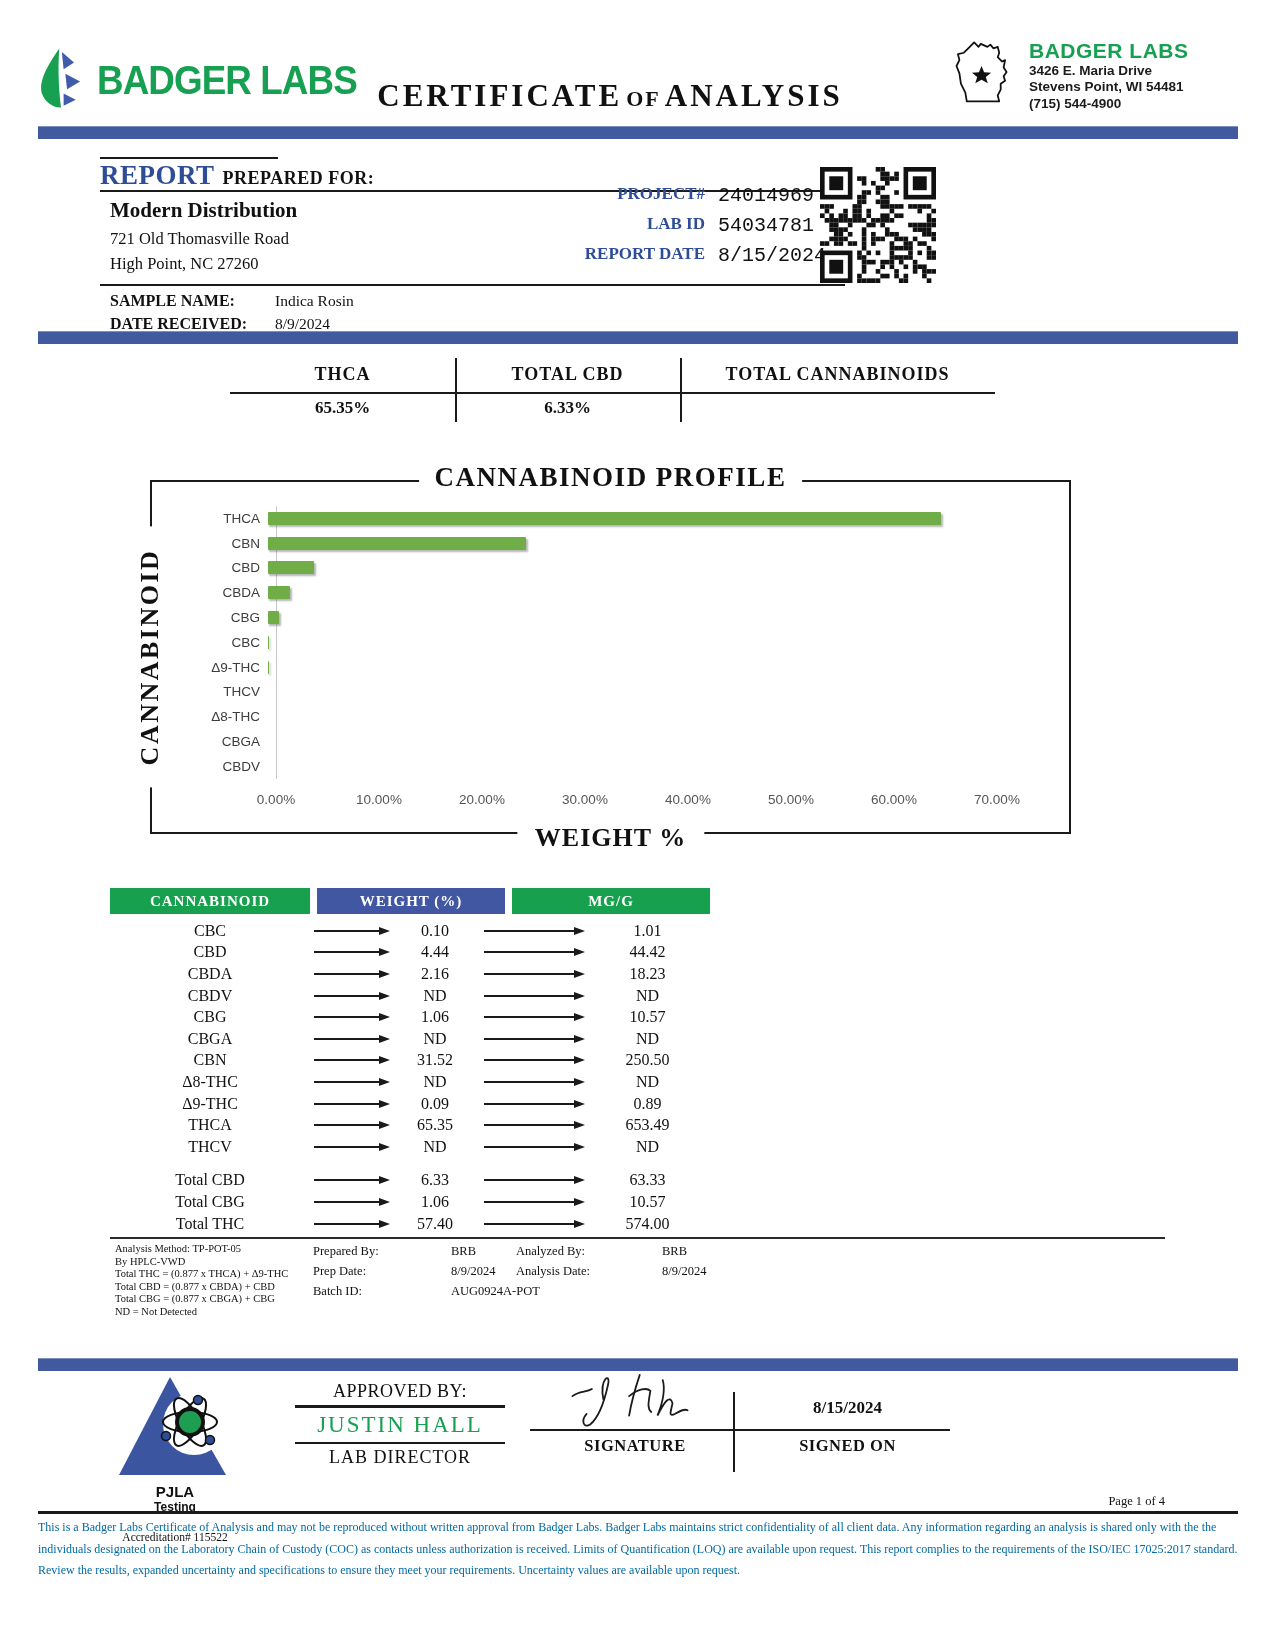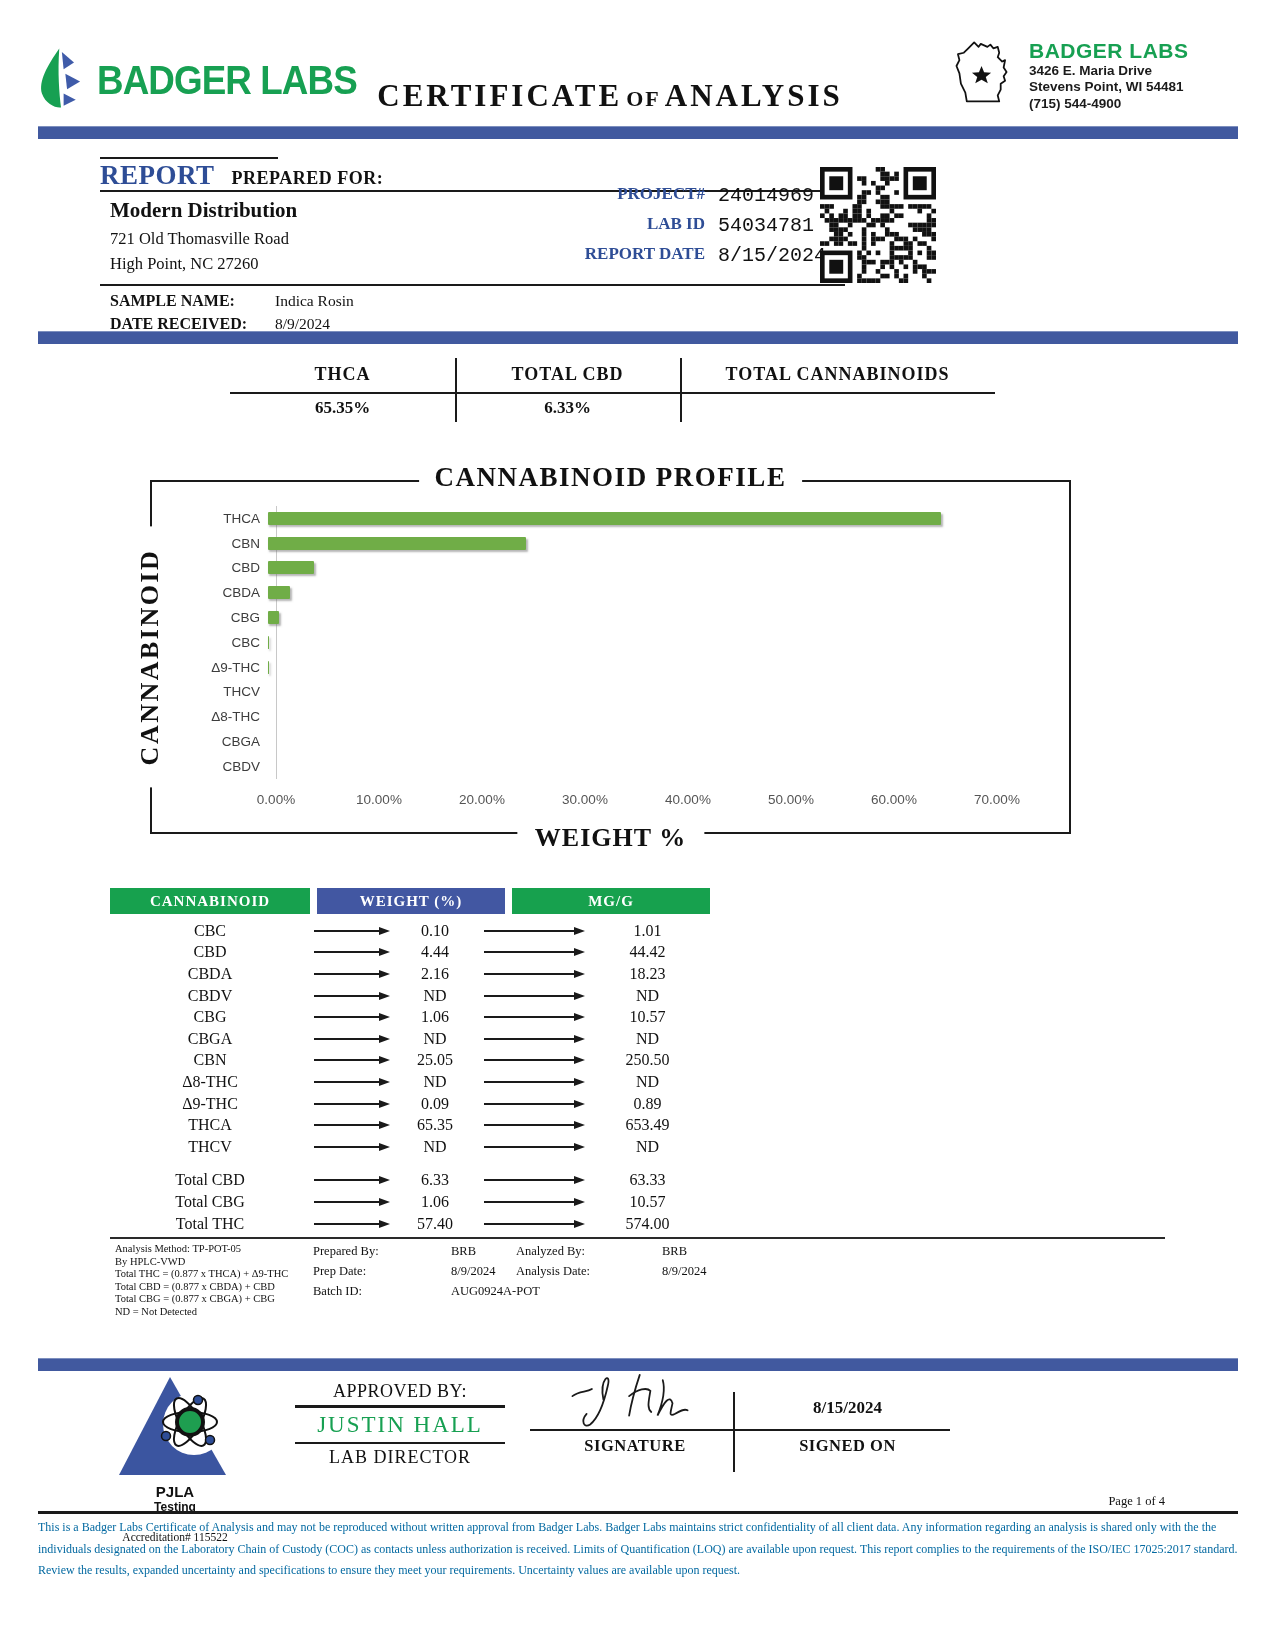--- a/index.html
+++ b/index.html
@@ -24,21 +24,21 @@
   .lab-line { font-weight:bold; font-size:13.5px; color:#1b1b1b; }
 
   .blue-bar { position:absolute; left:38px; width:1200px; height:13px; background:var(--accent-blue); border-top:1px solid #7d8fbe; }
   .bar1 { top:126px; } .bar2 { top:331px; } .bar3 { top:1358px; }
 
   
   .rule { position:absolute; background:#1a1a1a; }
   .rule-top { left:100px; top:157px; width:178px; height:2px; }
   .rule-h { left:100px; top:190px; width:745px; height:2px; }
   .rule-2 { left:100px; top:284px; width:745px; height:2px; }
-  .report-heading { position:absolute; left:100px; top:160px; display:flex; align-items:baseline; gap:17px; white-space:nowrap; }
+  .report-heading { position:absolute; left:100px; top:160px; display:flex; align-items:baseline; gap:8px; white-space:nowrap; }
   .rh-main { font-size:27px; font-weight:bold; color:var(--text-blue); letter-spacing:.5px; }
   .rh-sub { font-size:18px; font-weight:bold; color:#111; letter-spacing:.5px; }
   .client { position:absolute; left:110px; top:198px; }
   .client-name { font-size:21px; font-weight:bold; margin-bottom:4px; }
   .client-line { font-size:16.5px; line-height:1.5; }
   .meta { position:absolute; left:555px; top:184px; display:grid; grid-template-columns:150px auto; row-gap:7px; }
   .m-lab { text-align:right; font-weight:bold; color:var(--text-blue); font-size:17px; }
   .m-val { padding-left:13px; font-size:20px;font-family:Liberation Mono, monospace; }
   .sample { position:absolute; left:110px; top:292px; display:grid; grid-template-columns:165px auto; row-gap:5px; }
   .s-lab { font-weight:bold; font-size:16px; }
@@ -562,21 +562,21 @@
           </div>
     <div class="c-val">ND</div>
   </div>
 
   <div class="trow">
     <div class="c-name">CBN</div>
     <div class="c-arrow">
             <span class="shaft"></span>
             <span class="head"></span>
           </div>
-    <div class="c-val">25.05</div>
+    <div class="c-val">31.52</div>
     <div class="c-arrow">
             <span class="shaft"></span>
             <span class="head"></span>
           </div>
     <div class="c-val">250.50</div>
   </div>
 
   <div class="trow">
     <div class="c-name">Δ8-THC</div>
     <div class="c-arrow">

